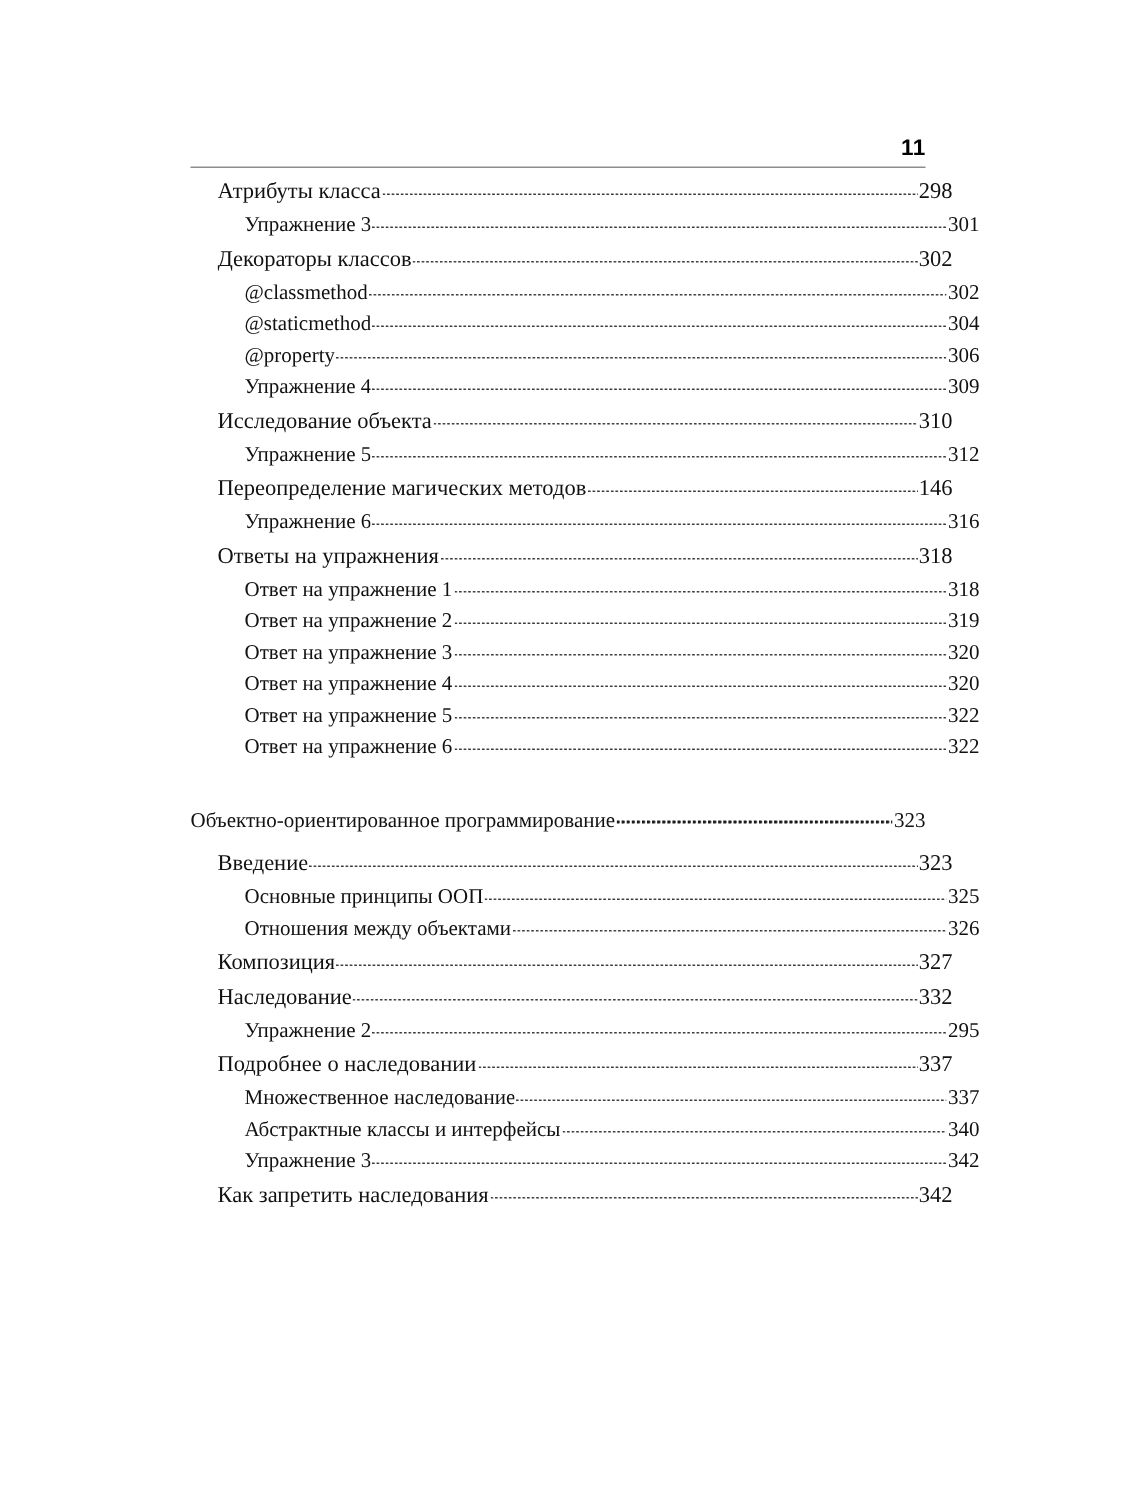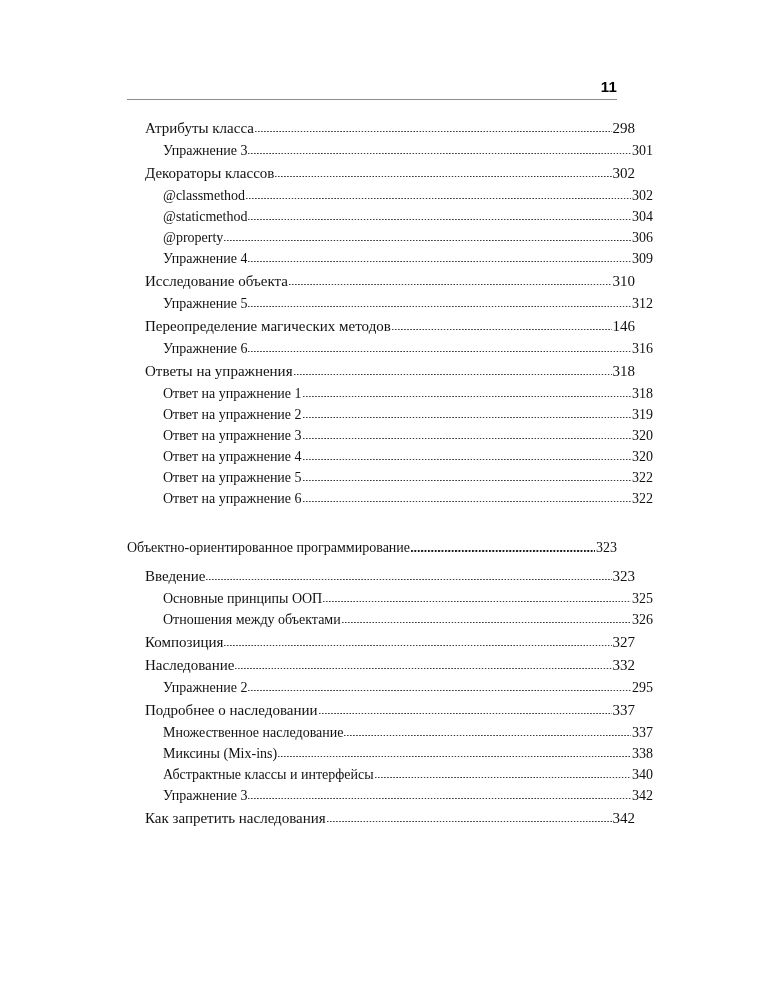--- a/index.html
+++ b/index.html
@@ -19,21 +19,21 @@
     position: relative;
     width: 762px;
     height: 1000px;
     box-sizing: border-box;
   }
 
   
   .header {
     position: absolute;
     left: 127px;
-    top: 78px;
+    top: 90px;
     width: 490px;
   }
   .folio {
     text-align: right;
     font-family: "Liberation Sans", "DejaVu Sans", sans-serif;
     font-weight: bold;
     font-size: 15px;
     line-height: 18px;
     color: #000000;
     letter-spacing: 0.2px;
@@ -48,21 +48,21 @@
   
   .toc {
     position: absolute;
     left: 127px;
     top: 119px;
     width: 490px;
   }
 
   .entry {
     display: flex;
-    align-items: center;
+    align-items: flex-start;
     width: 100%;
     box-sizing: border-box;
     color: #111111;
     white-space: nowrap;
   }
 
   .entry .title {
     flex: 0 1 auto;
     overflow: hidden;
   }
@@ -274,25 +274,20 @@
         <span class="title">Подробнее о наследовании</span>
         <span class="leader"></span>
         <span class="page-no">337</span>
       </div>
       <div class="entry lvl2">
         <span class="title">Множественное наследование</span>
         <span class="leader"></span>
         <span class="page-no">337</span>
       </div>
       <div class="entry lvl2">
-        <span class="title">Миксины (Mix-ins)</span>
-        <span class="leader"></span>
-        <span class="page-no">338</span>
-      </div>
-      <div class="entry lvl2">
         <span class="title">Абстрактные классы и интерфейсы</span>
         <span class="leader"></span>
         <span class="page-no">340</span>
       </div>
       <div class="entry lvl2">
         <span class="title">Упражнение 3</span>
         <span class="leader"></span>
         <span class="page-no">342</span>
       </div>
       <div class="entry lvl1">

